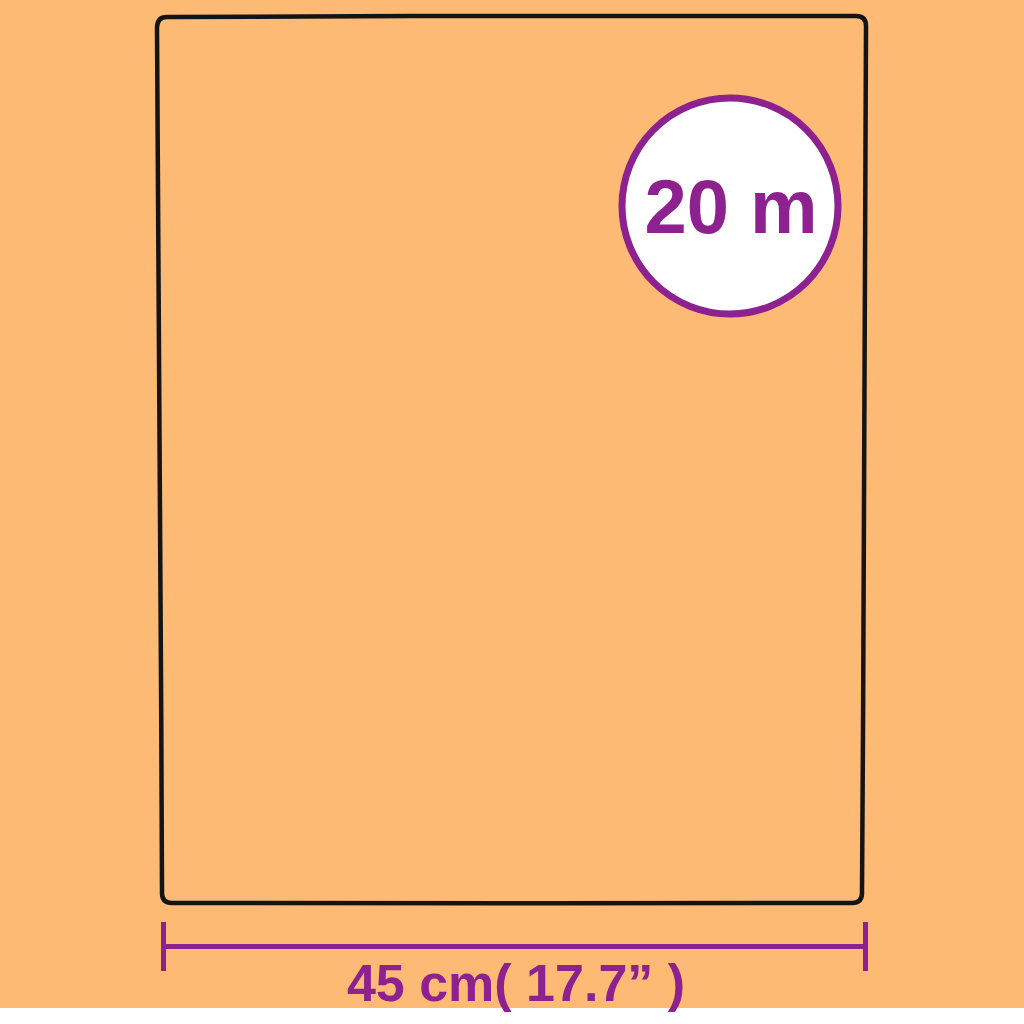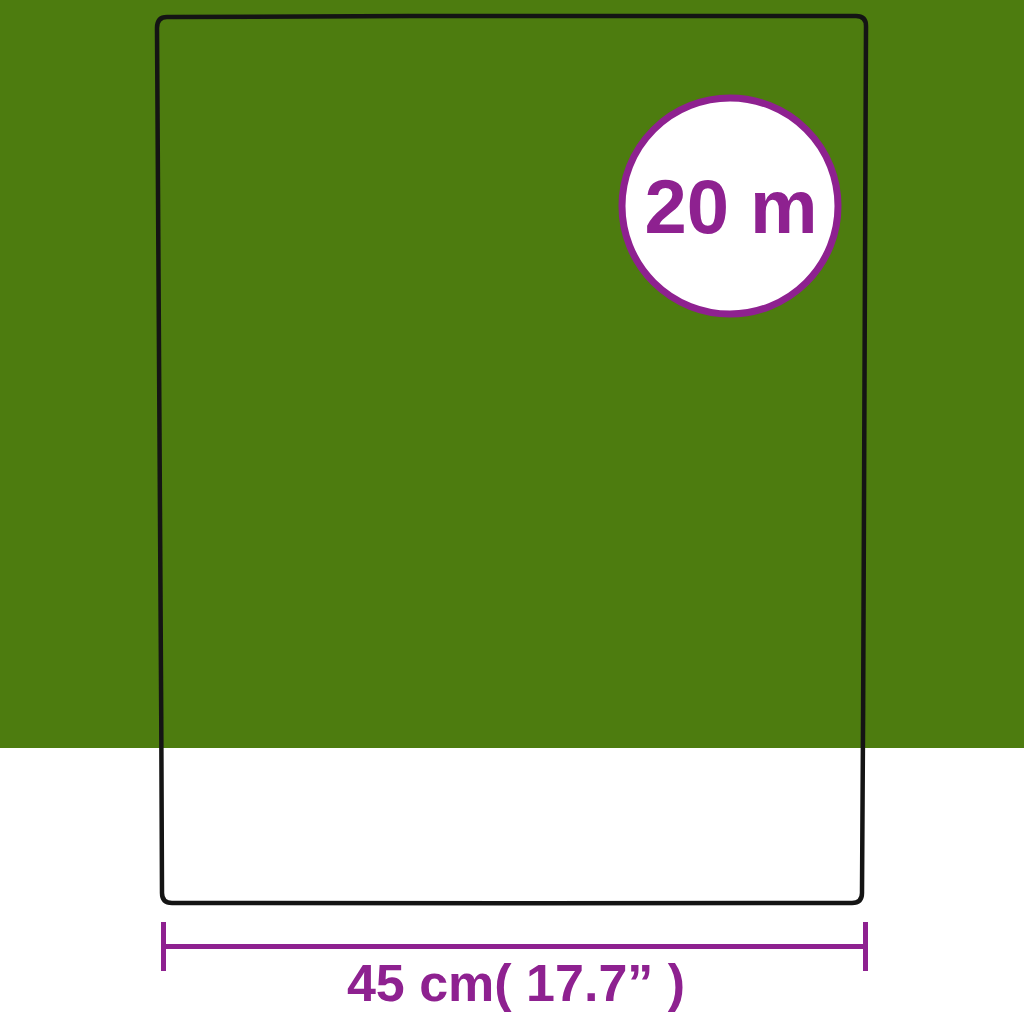--- a/index.html
+++ b/index.html
@@ -7,22 +7,22 @@
     padding: 0;
     width: 1024px;
     height: 1024px;
     background: #ffffff;
     overflow: hidden;
     font-family: "Liberation Sans", sans-serif;
   }
   .stage {
     position: relative;
     width: 1024px;
-    height: 748px;
-    background: #4d7c0f;
+    height: 1008px;
+    background: #fdba74;
   }
   svg { display: block; }
   .outline-path {
     fill: none;
     stroke: #141414;
     stroke-width: 4.5;
     stroke-linejoin: round;
     stroke-linecap: round;
   }
   .badge-circle {

